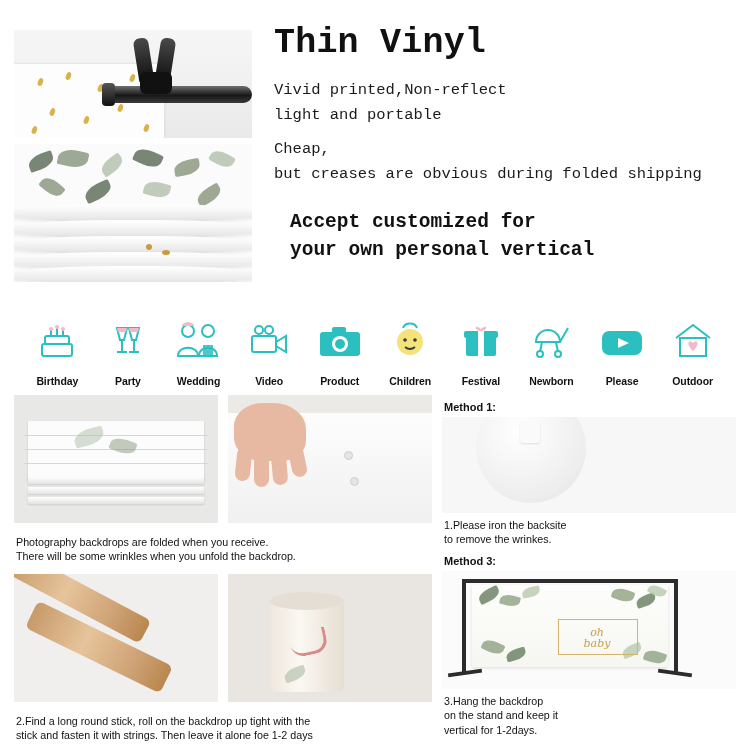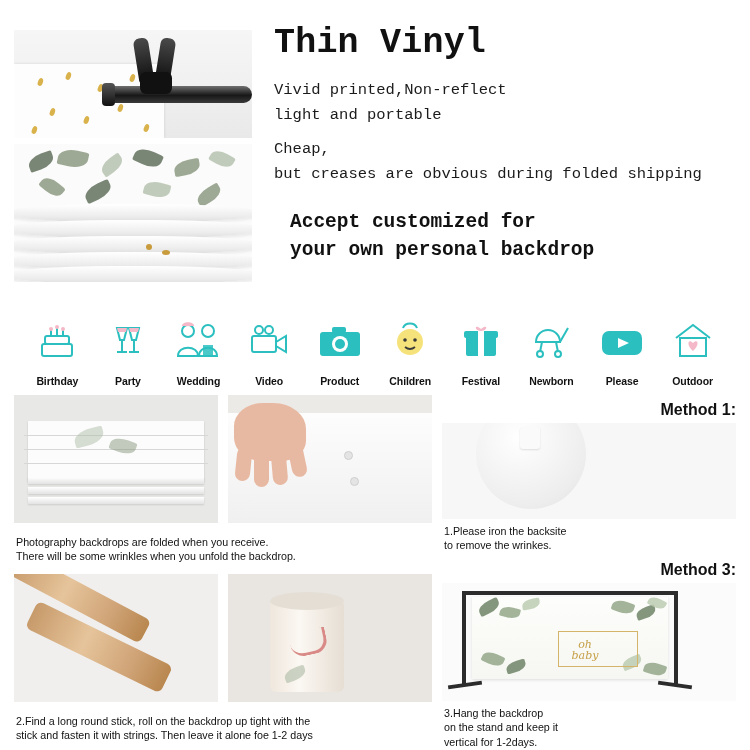--- a/index.html
+++ b/index.html
@@ -251,24 +251,23 @@
     background:#e4ded5; border-radius:50%;
   }
   .squiggle {
     position:absolute; left:62px; top:56px; width:34px; height:22px;
     border:3px solid #d98a86; border-top:none; border-left:none;
     border-radius: 0 0 14px 14px; transform: rotate(-12deg);
   }
 
   
   .method {
-    font-size: 16px;
+    font-size: 11px;
     font-weight: 700;
     margin: 6px 0 4px 2px;
-    text-align: right;
   }
   .method-box {
     position: relative;
     overflow: hidden;
     background: #f4f4f4;
     height: 96px;
   }
   .iron-bg { position:absolute; inset:0; background:#f7f7f7; }
   .iron-circle {
     position:absolute; left:34px; top:-24px; width:110px; height:110px;
@@ -300,21 +299,21 @@
     background: linear-gradient(180deg,#fdfdfb,#f6f7f2);
     box-shadow: 0 1px 3px rgba(0,0,0,.12);
   }
   .bd-leaf {
     position:absolute; background:#93a788; border-radius:60% 10% 60% 10%;
     opacity:.85;
   }
   .bd-leaf.d { background:#6f8466; }
   .bd-leaf.l { background:#bccdb2; }
   .bd-text {
-    position:absolute; left:83px; top:42px;
+    position:absolute; left:95px; top:42px;
     font-family:"DejaVu Serif", serif;
     font-size:11px; color:#c7a14a; font-style:italic; text-align:center;
     line-height:1.05; width:60px;
   }
   .bd-frame {
     position:absolute; left:86px; top:34px; width:78px; height:34px;
     border:1.5px solid #d4b469;
   }
 </style>
 </head>
@@ -372,21 +371,21 @@
     <h1 class="title">Thin Vinyl</h1>
 
     <p class="bullet">Vivid printed,Non-reflect</p>
     <p class="bullet">light and portable</p>
     <div class="bullet-gap"></div>
     <p class="bullet">Cheap,</p>
     <p class="bullet">but creases are obvious during folded shipping</p>
 
     <h2 class="sub">
       <span>Accept customized for</span><br>
-      <span>your own personal backdrop</span>
+      <span>your own personal vertical</span>
     </h2>
   </div>
 </div>
 
 <div class="icon-row">
 
   <div class="icon-cell">
     <div class="icon-box">
       <svg width="46" height="46" viewBox="0 0 46 46">
         <g fill="none" stroke="#2bbfbf" stroke-width="2">

